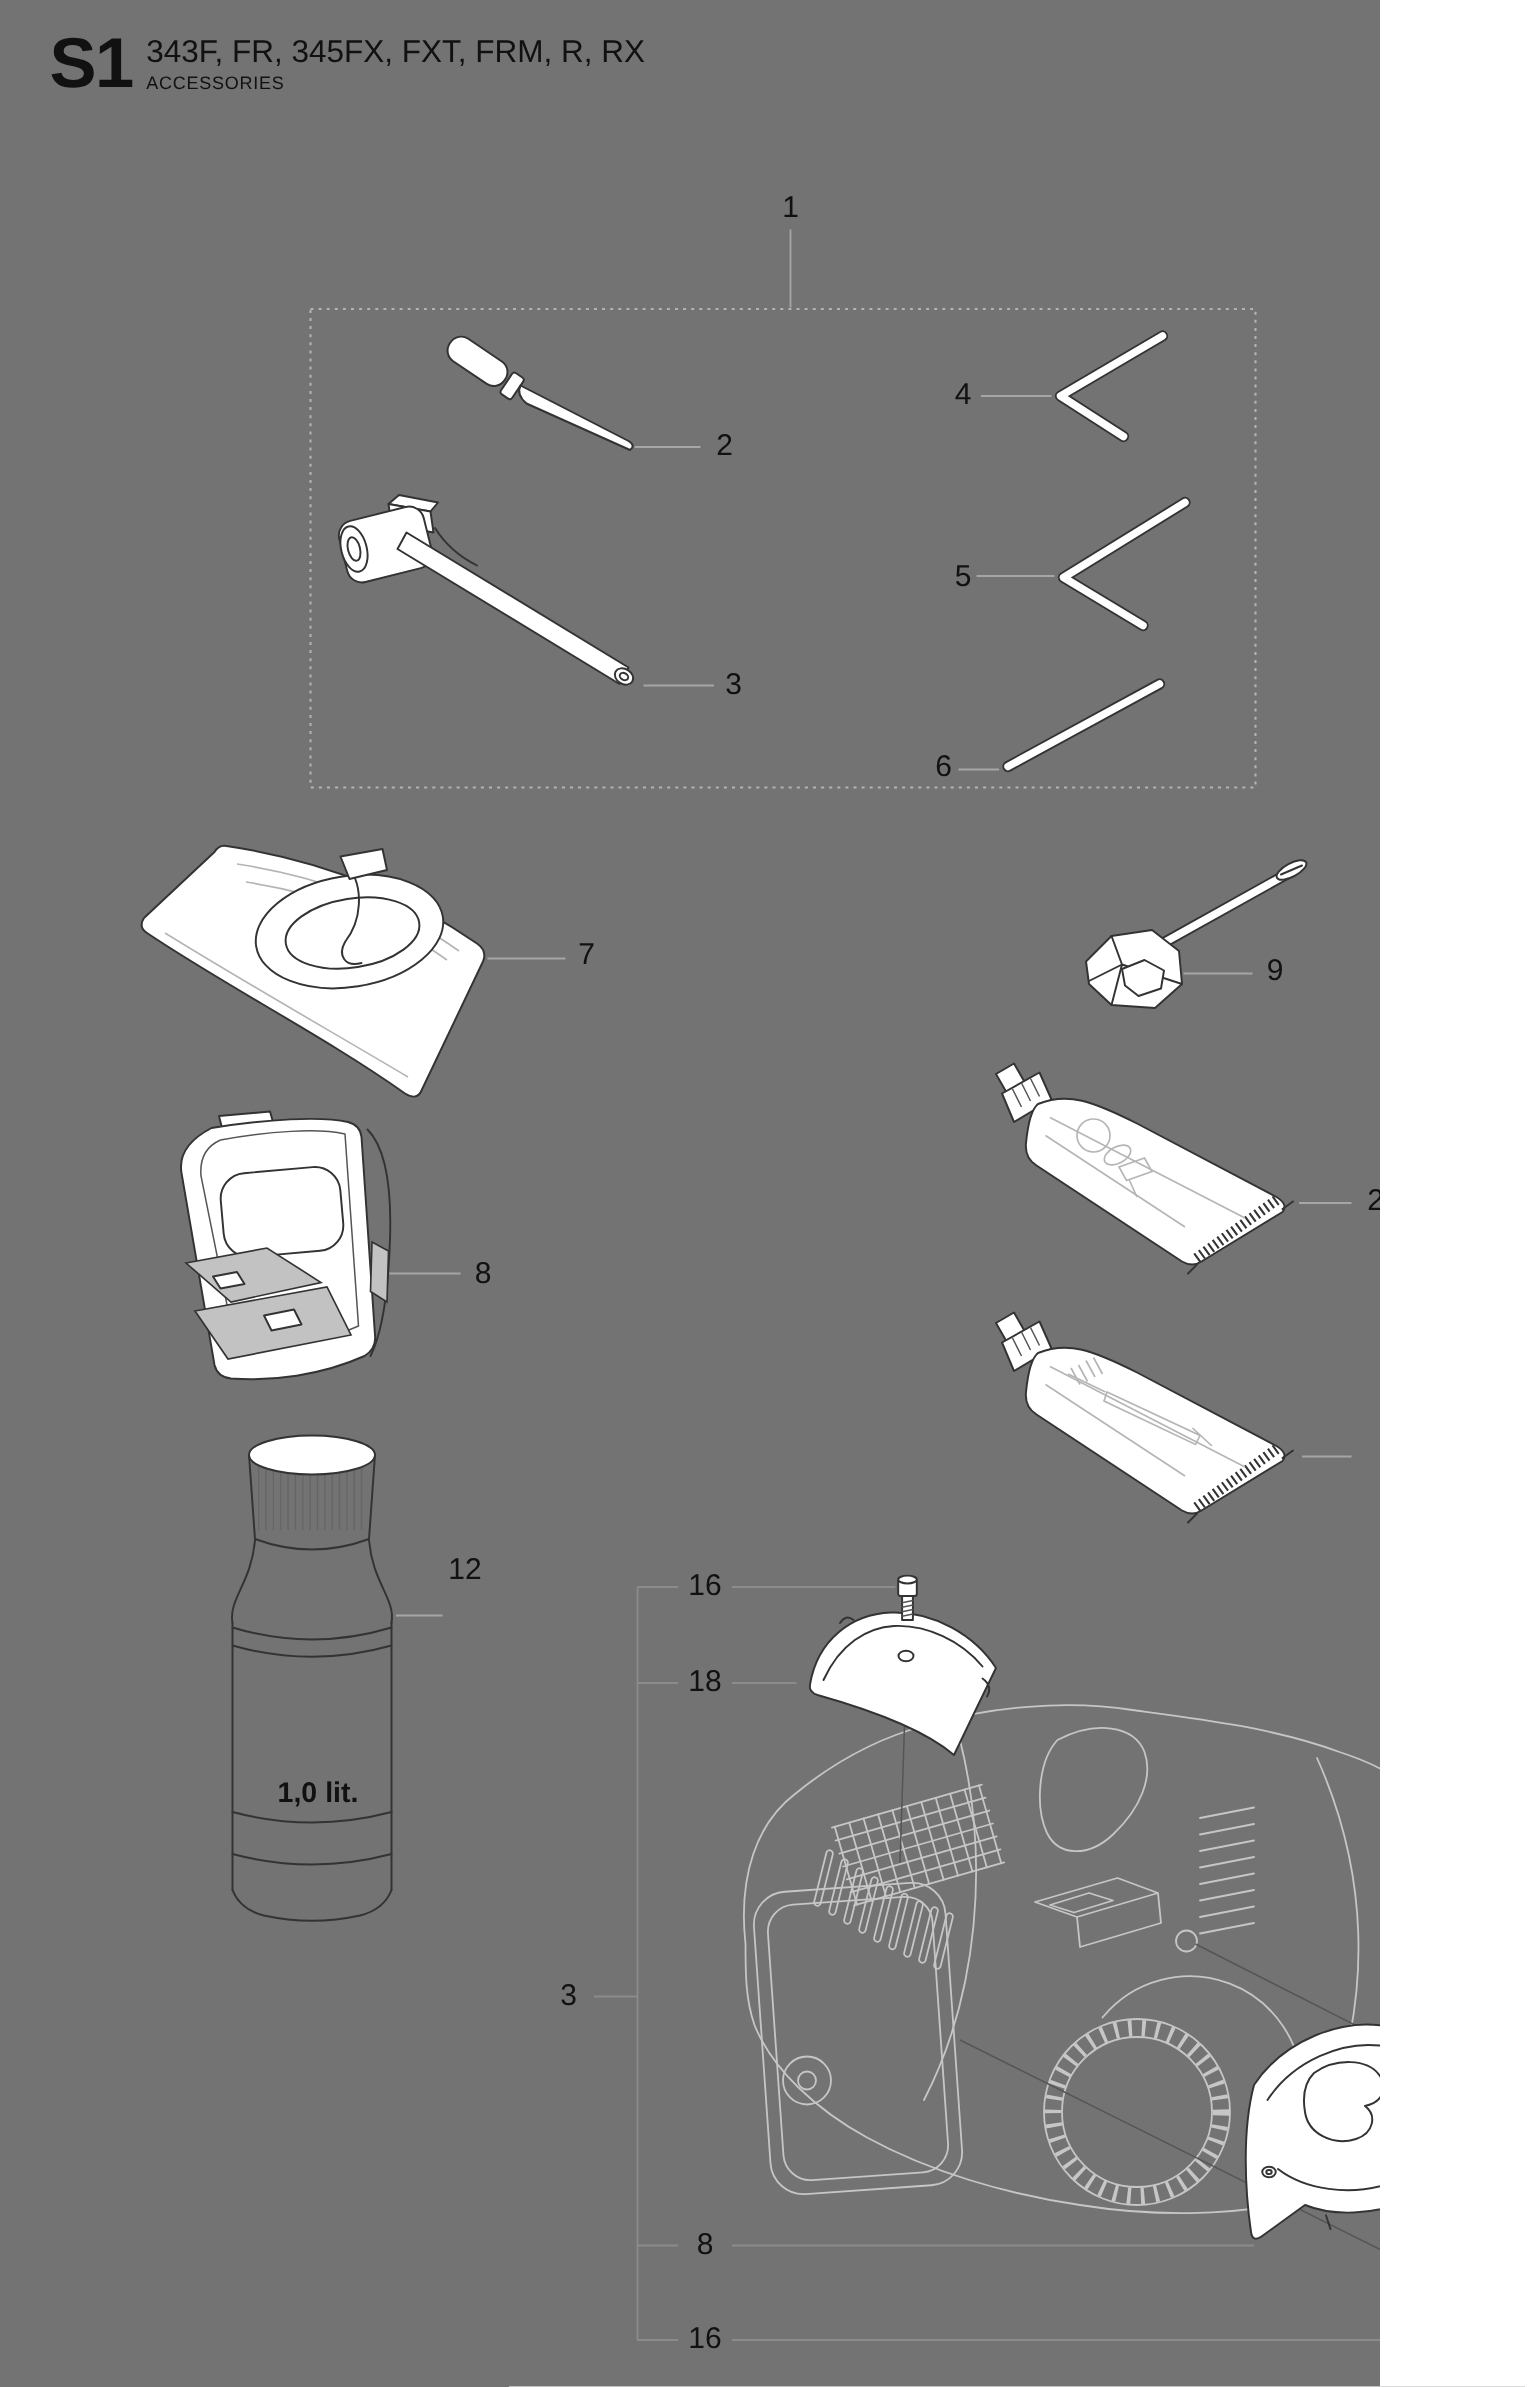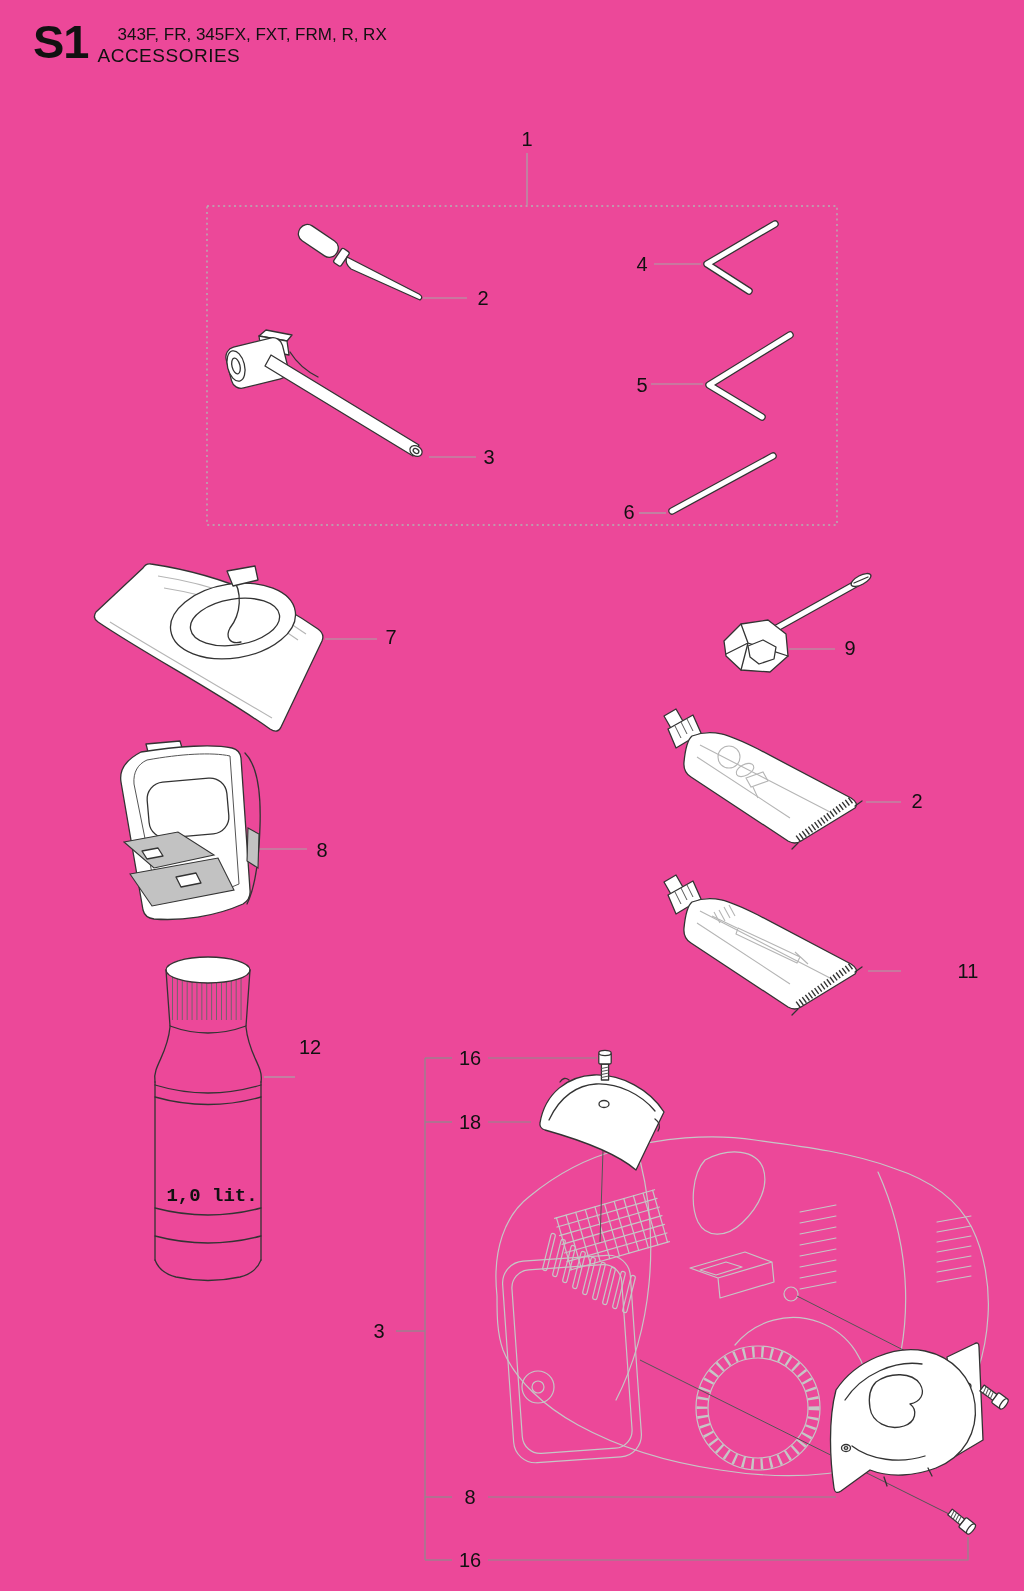--- a/index.html
+++ b/index.html
@@ -1,28 +1,28 @@
 <!DOCTYPE html>
 <html><head>
 <meta charset="utf-8">
 <style>
   html,body{margin:0;padding:0;background:#fff;}
-  #page{position:relative;width:1024px;height:1591px;background:#ec4899;overflow:hidden;
+  #page{position:relative;width:920px;height:1591px;background:#737373;overflow:hidden;
         font-family:"Liberation Sans", sans-serif;color:#111;}
   #art{position:absolute;left:0;top:0;width:1024px;height:1591px;}
   
   .header{position:absolute;left:33px;top:18px;display:flex;align-items:flex-start;}
   .code{font-size:47px;font-weight:bold;line-height:1;letter-spacing:-1px;}
   .titles{margin-left:9px;padding-top:6px;}
-  .titles .line1{font-size:17px;line-height:21px;margin-left:20px;}
-  .titles .line2{font-size:19px;line-height:21px;letter-spacing:.5px;}
+  .titles .line1{font-size:21px;line-height:21px;}
+  .titles .line2{font-size:12px;line-height:21px;letter-spacing:.5px;}
   
   .callout{position:absolute;transform:translate(-50%,-50%);font-size:20px;color:#111;
            white-space:nowrap;}
-  .bottle-label{position:absolute;transform:translate(-50%,-50%);font-size:19px;font-weight:bold;font-family:Liberation Mono, monospace;}
+  .bottle-label{position:absolute;transform:translate(-50%,-50%);font-size:19px;font-weight:bold;}
   
   .ink{stroke:#333;fill:none;stroke-width:1.3;stroke-linecap:round;stroke-linejoin:round;}
   .inkf{stroke:#333;fill:#fff;stroke-width:1.3;stroke-linejoin:round;}
   .thin{stroke:#555;fill:none;stroke-width:1;}
   .ref{stroke:#c6c6c6;fill:none;stroke-width:1.2;stroke-linecap:round;stroke-linejoin:round;}
   .lead{stroke:#a6a6a6;fill:none;stroke-width:1.2;}
   .brk{stroke:#8c8c8c;fill:none;stroke-width:1.2;}
   .shade{fill:#c2c2c2;stroke:#333;stroke-width:1.1;}
   .tube-out{stroke:#333;stroke-width:7.5;fill:none;stroke-linecap:round;stroke-linejoin:round;}
   .tube-in{stroke:#fff;stroke-width:5;fill:none;stroke-linecap:round;stroke-linejoin:round;}

